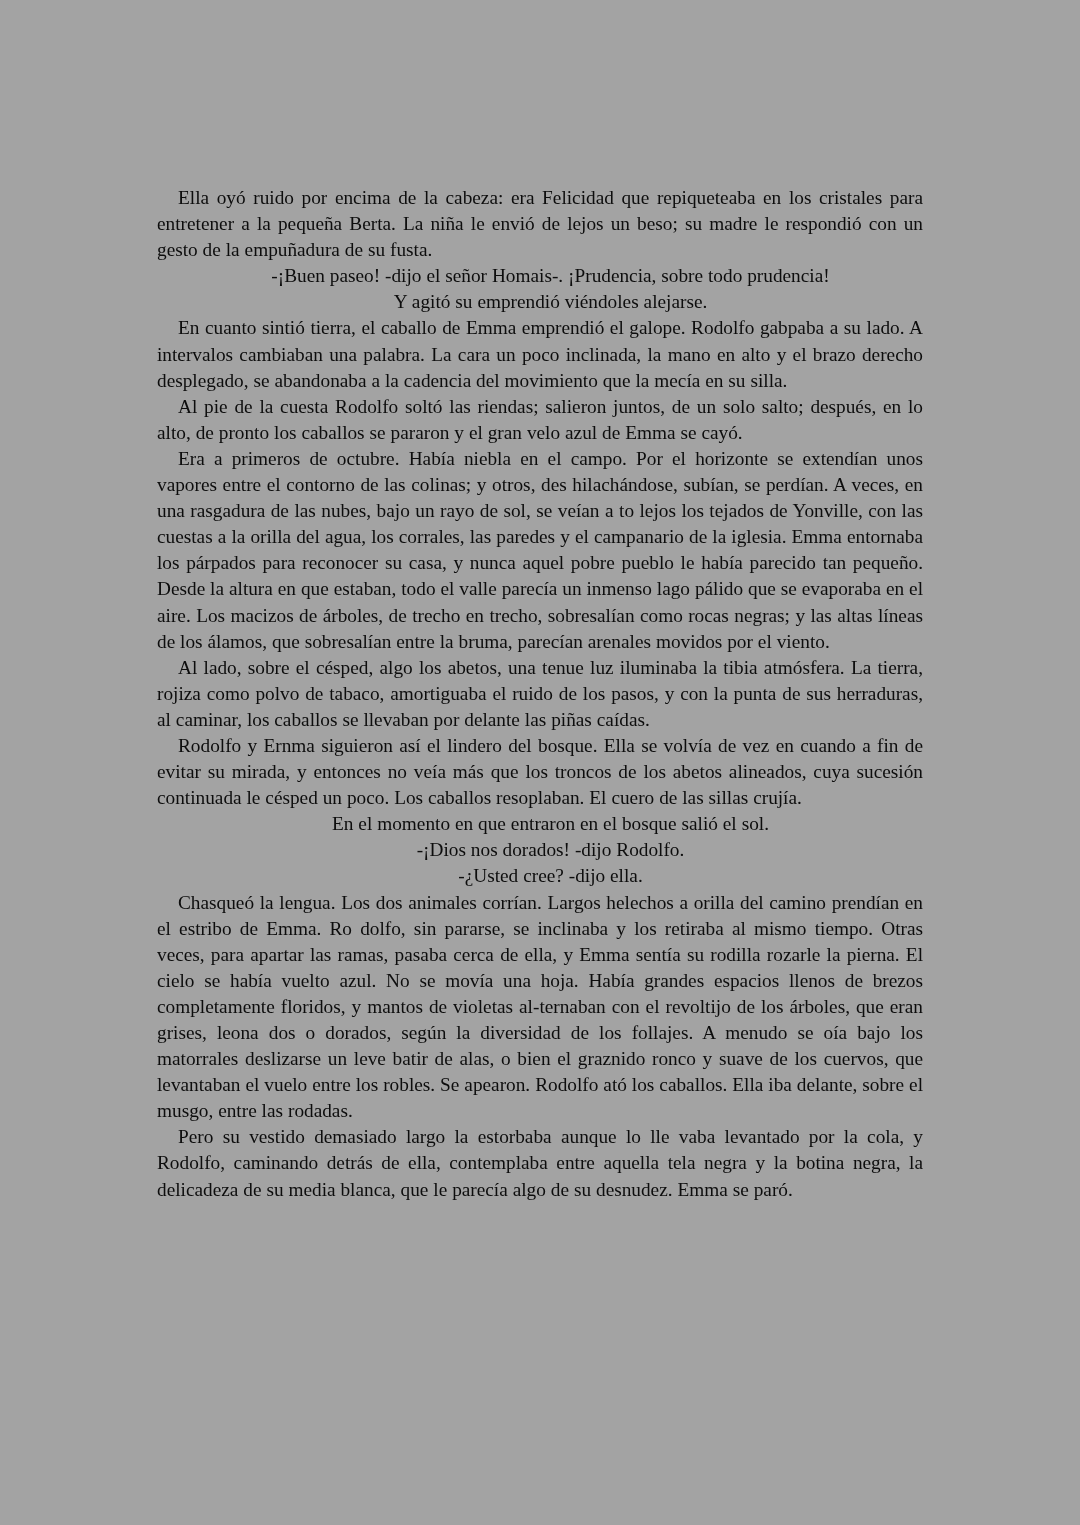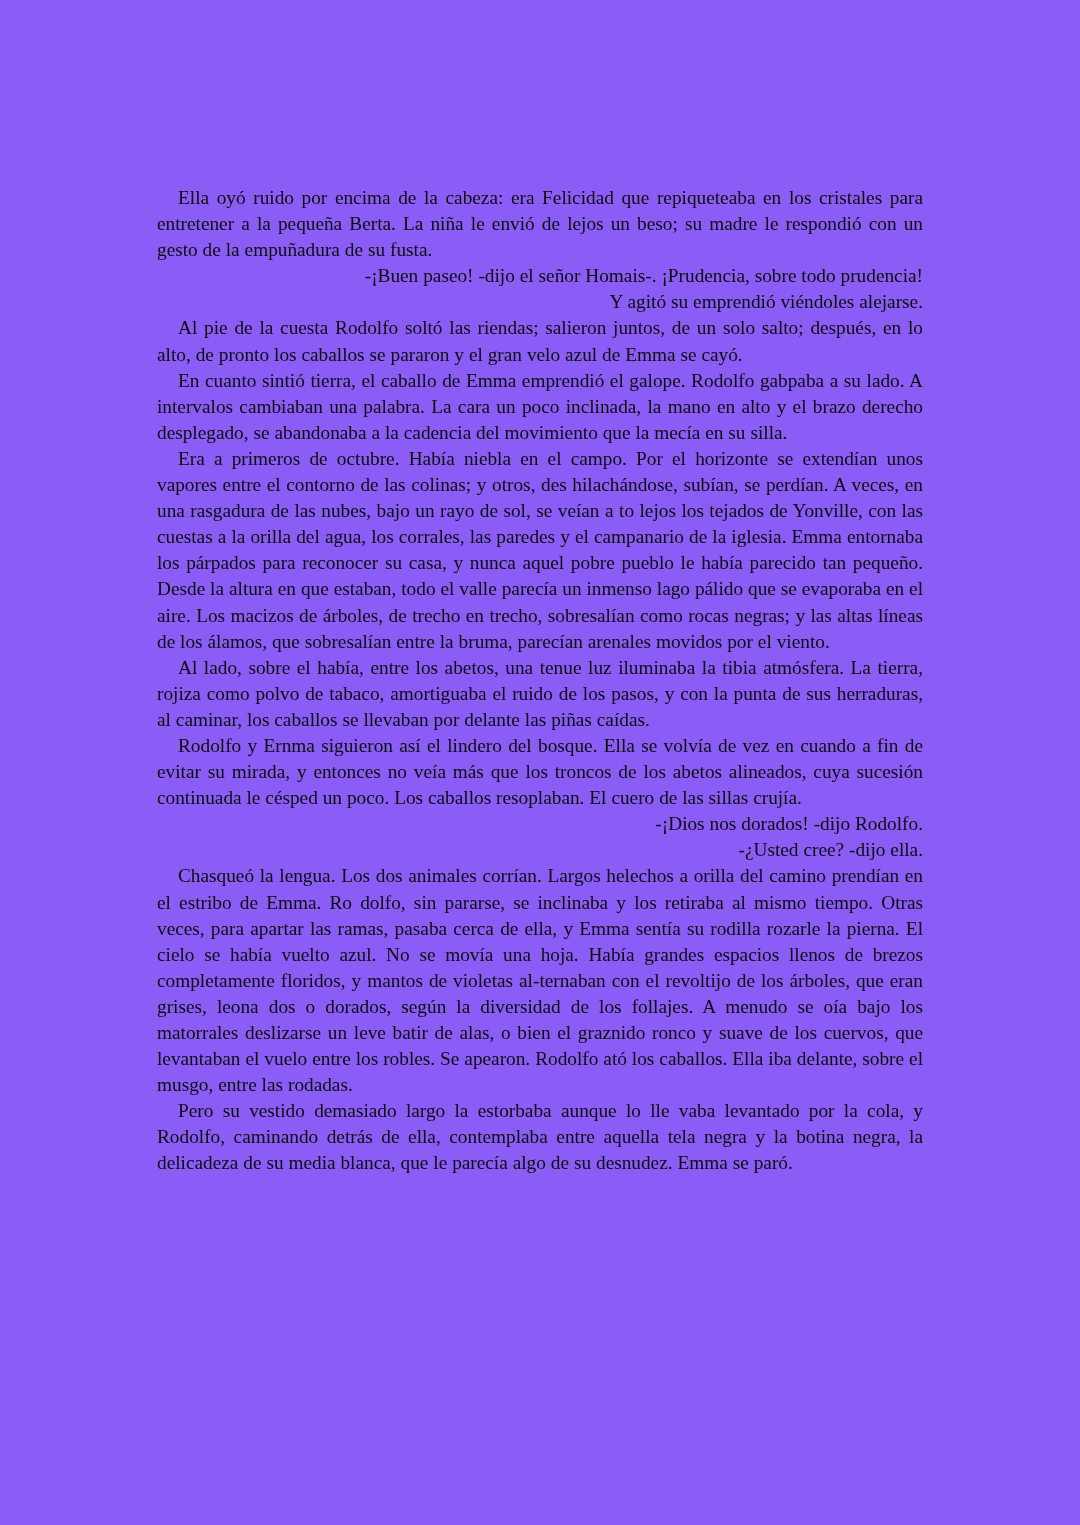--- a/index.html
+++ b/index.html
@@ -5,21 +5,21 @@
 <style>
   html, body {
     margin: 0;
     padding: 0;
     background: #ffffff;
   }
   .page {
     position: relative;
     width: 1080px;
     height: 1525px;
-    background: #8b5cf6;
+    background: #a3a3a3;
     overflow: hidden;
     box-sizing: border-box;
   }
   .text-block {
     position: absolute;
     left: 157px;
     top: 185px;
     width: 766px;
     font-family: "Liberation Serif", "DejaVu Serif", serif;
     font-size: 19.3px;
@@ -31,35 +31,36 @@
     hyphens: none;
     word-spacing: 0.1px;
   }
   .para {
     margin: 0;
     text-indent: 21px;
     text-align: justify;
   }
   
   .para.short {
-    text-align: right;
+    text-align: center;
   }
   
 </style>
 </head>
 <body>
 
 <div class="page">
   <div class="text-block">
     <p class="para">Ella oyó ruido por encima de la cabeza: era Felicidad que repiqueteaba en los cristales para entretener a la pequeña Berta. La niña le envió de lejos un beso; su madre le respondió con un gesto de la empuñadura de su fusta.</p>
     <p class="para short">-¡Buen paseo! -dijo el señor Homais-. ¡Prudencia, sobre todo prudencia!</p>
     <p class="para short">Y agitó su emprendió viéndoles alejarse.</p>
+    <p class="para">En cuanto sintió tierra, el caballo de Emma emprendió el galope. Rodolfo gabpaba a su lado. A intervalos cambiaban una palabra. La cara un poco inclinada, la mano en alto y el brazo derecho desplegado, se abandonaba a la cadencia del movimiento que la mecía en su silla.</p>
     <p class="para">Al pie de la cuesta Rodolfo soltó las riendas; salieron juntos, de un solo salto; después, en lo alto, de pronto los caballos se pararon y el gran velo azul de Emma se cayó.</p>
-    <p class="para">En cuanto sintió tierra, el caballo de Emma emprendió el galope. Rodolfo gabpaba a su lado. A intervalos cambiaban una palabra. La cara un poco inclinada, la mano en alto y el brazo derecho desplegado, se abandonaba a la cadencia del movimiento que la mecía en su silla.</p>
     <p class="para">Era a primeros de octubre. Había niebla en el campo. Por el horizonte se extendían unos vapores entre el contorno de las colinas; y otros, des hilachándose, subían, se perdían. A veces, en una rasgadura de las nubes, bajo un rayo de sol, se veían a to lejos los tejados de Yonville, con las cuestas a la orilla del agua, los corrales, las paredes y el campanario de la iglesia. Emma entornaba los párpados para reconocer su casa, y nunca aquel pobre pueblo le había parecido tan pequeño. Desde la altura en que estaban, todo el valle parecía un inmenso lago pálido que se evaporaba en el aire. Los macizos de árboles, de trecho en trecho, sobresalían como rocas negras; y las altas líneas de los álamos, que sobresalían entre la bruma, parecían arenales movidos por el viento.</p>
-    <p class="para">Al lado, sobre el había, entre los abetos, una tenue luz iluminaba la tibia atmósfera. La tierra, rojiza como polvo de tabaco, amortiguaba el ruido de los pasos, y con la punta de sus herraduras, al caminar, los caballos se llevaban por delante las piñas caídas.</p>
+    <p class="para">Al lado, sobre el césped, algo los abetos, una tenue luz iluminaba la tibia atmósfera. La tierra, rojiza como polvo de tabaco, amortiguaba el ruido de los pasos, y con la punta de sus herraduras, al caminar, los caballos se llevaban por delante las piñas caídas.</p>
     <p class="para">Rodolfo y Ernma siguieron así el lindero del bosque. Ella se volvía de vez en cuando a fin de evitar su mirada, y entonces no veía más que los troncos de los abetos alineados, cuya sucesión continuada le césped un poco. Los caballos resoplaban. El cuero de las sillas crujía.</p>
+    <p class="para short">En el momento en que entraron en el bosque salió el sol.</p>
     <p class="para short">-¡Dios nos dorados! -dijo Rodolfo.</p>
     <p class="para short">-¿Usted cree? -dijo ella.</p>
     <p class="para">Chasqueó la lengua. Los dos animales corrían. Largos helechos a orilla del camino prendían en el estribo de Emma. Ro dolfo, sin pararse, se inclinaba y los retiraba al mismo tiempo. Otras veces, para apartar las ramas, pasaba cerca de ella, y Emma sentía su rodilla rozarle la pierna. El cielo se había vuelto azul. No se movía una hoja. Había grandes espacios llenos de brezos completamente floridos, y mantos de violetas al-ternaban con el revoltijo de los árboles, que eran grises, leona dos o dorados, según la diversidad de los follajes. A menudo se oía bajo los matorrales deslizarse un leve batir de alas, o bien el graznido ronco y suave de los cuervos, que levantaban el vuelo entre los robles. Se apearon. Rodolfo ató los caballos. Ella iba delante, sobre el musgo, entre las rodadas.</p>
     <p class="para">Pero su vestido demasiado largo la estorbaba aunque lo lle vaba levantado por la cola, y Rodolfo, caminando detrás de ella, contemplaba entre aquella tela negra y la botina negra, la delicadeza de su media blanca, que le parecía algo de su desnudez. Emma se paró.</p>
   </div>
 </div>
 
 </body></html>

